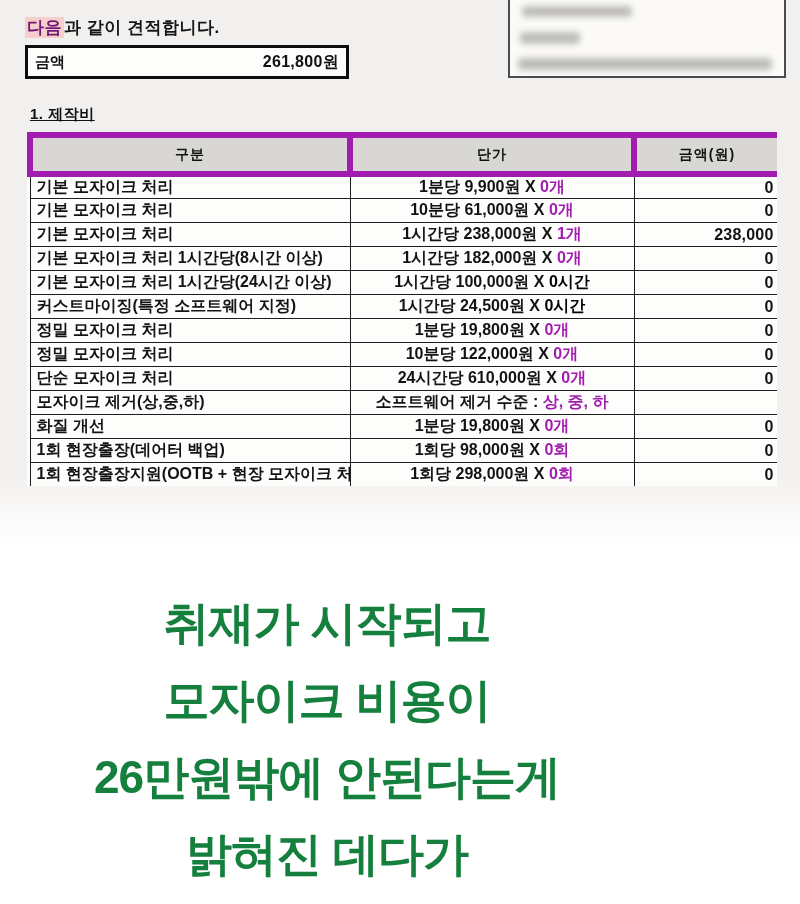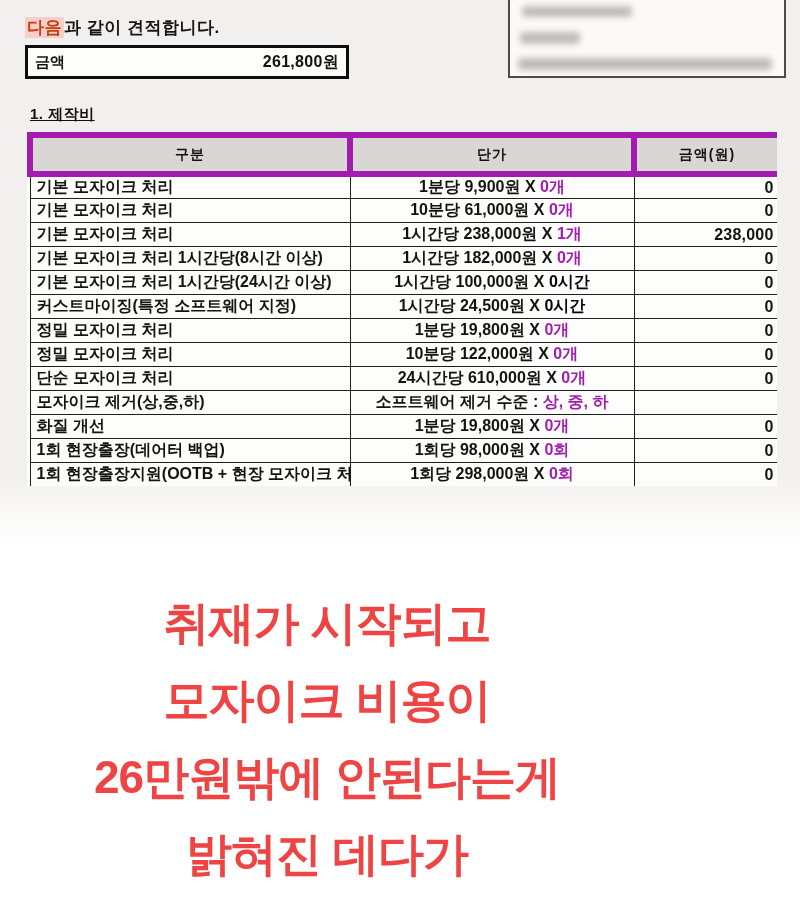--- a/index.html
+++ b/index.html
@@ -27,21 +27,21 @@
     position: absolute;
     left: 25px; top: 16px;
     font-size: 17px;
     font-weight: 700;
     letter-spacing: 0.5px;
     color: #161616;
     white-space: nowrap;
   }
   .hl-pink {
     background: #f6cfcd;
-    color: #c2410c;
+    color: #701a75;
     padding: 1px 2px;
   }
   .amount-box {
     position: absolute;
     left: 25px; top: 45px;
     width: 324px; height: 34px;
     background: #fdfdfc;
     border: 3px solid #0e0e0e;
     display: flex;
     align-items: center;
@@ -123,21 +123,21 @@
   
   .caption {
     position: absolute;
     left: 0; top: 585px;
     width: 654px;
     text-align: center;
     font-size: 46px;
     font-weight: 800;
     line-height: 77px;
     letter-spacing: -1px;
-    color: #ef4444;
+    color: #15803d;
   }
 </style>
 </head>
 <body>
 
 <div class="page">
 
   <div class="doc-area">
 
     <div class="intro-line">

